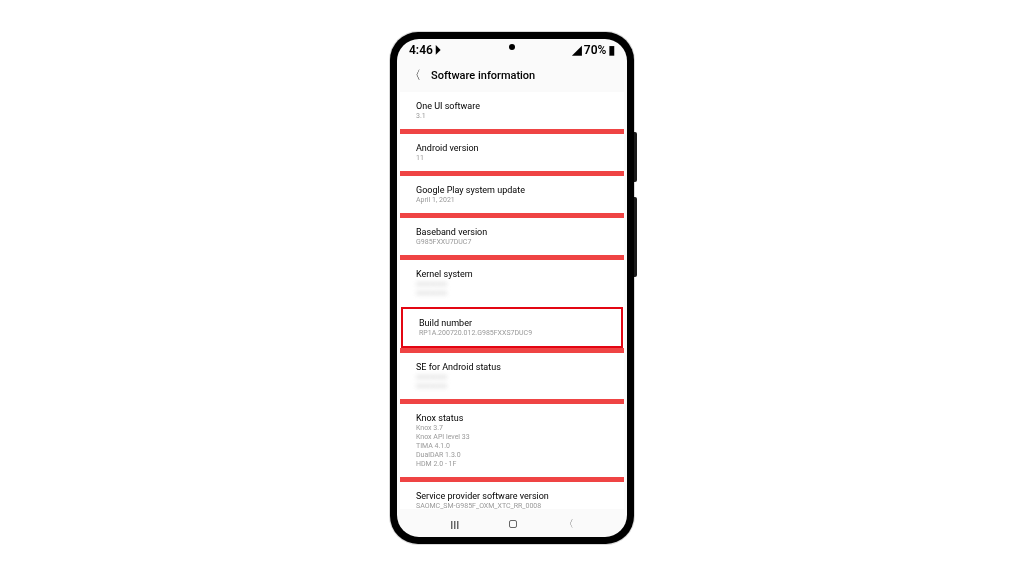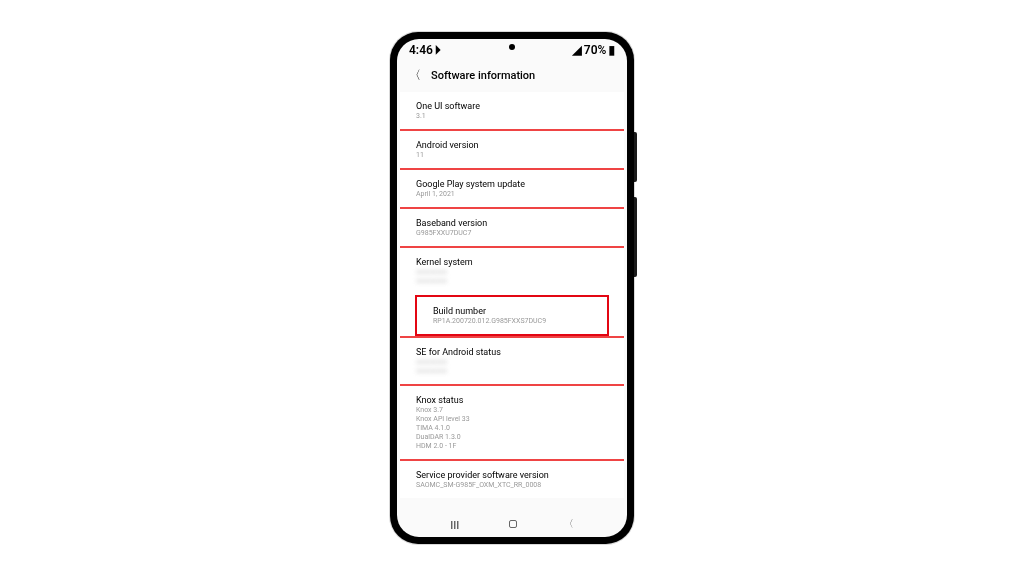--- a/index.html
+++ b/index.html
@@ -101,42 +101,42 @@
     .content {
       flex: 1;
       overflow: hidden;
       padding: 0 3px;
     }
     .list {
       background: #fff;
     }
     .list-item {
       padding: 9px 16px 8px;
-      border-top: 2px solid #ef4444;
+      border-top: 5px solid #ef4444;
     }
     .list-item:first-child {
       border-top: none;
     }
     .item-title {
       font-size: 9px;
       color: #000;
       font-weight: 400;
       margin-bottom: 1px;
     }
     .item-value {
       font-size: 7px;
       color: #999;
       line-height: 1.3;
     }
     .item-value-line {
       display: block;
     }
     .highlighted {
       border: 2px solid #e30613;
-      margin: 0 15px;
+      margin: 0 1px;
       border-top: 2px solid #e30613 !important;
     }
     .blurred {
       filter: blur(2px);
       opacity: 0.6;
     }
     .nav-bar {
       display: flex;
       justify-content: space-around;
       align-items: center;

